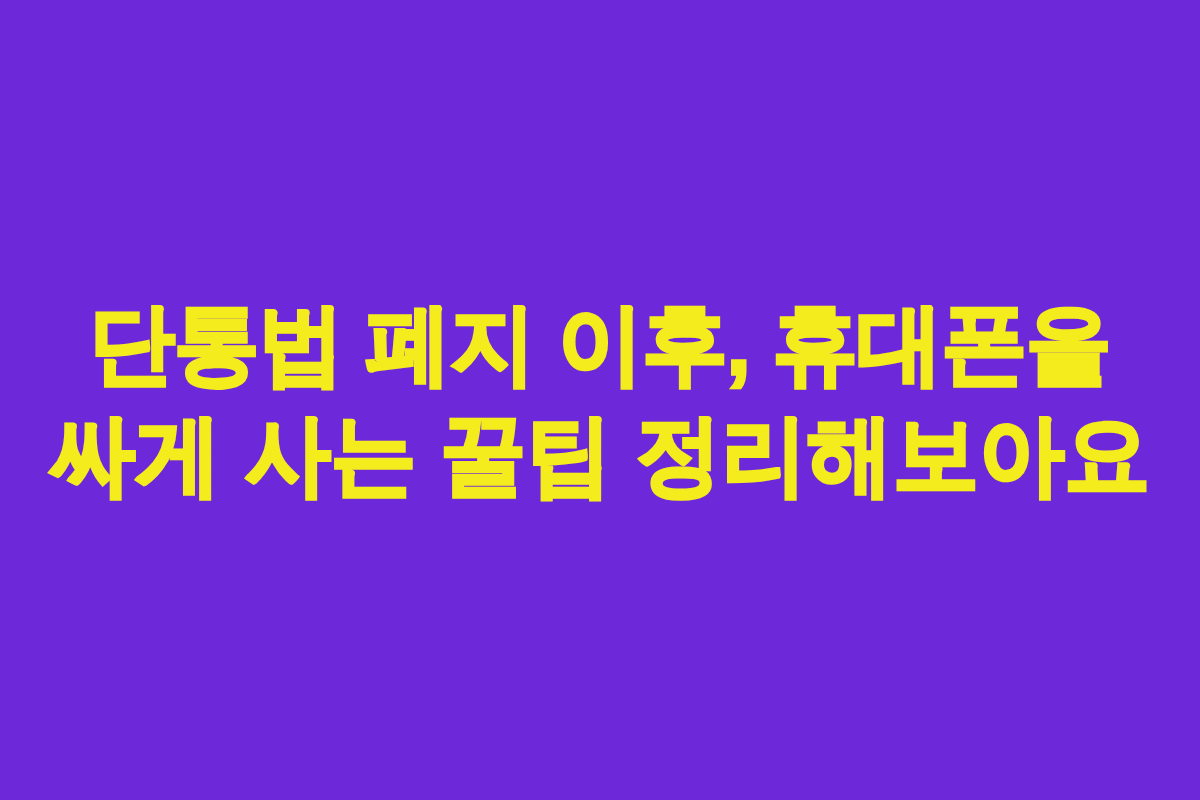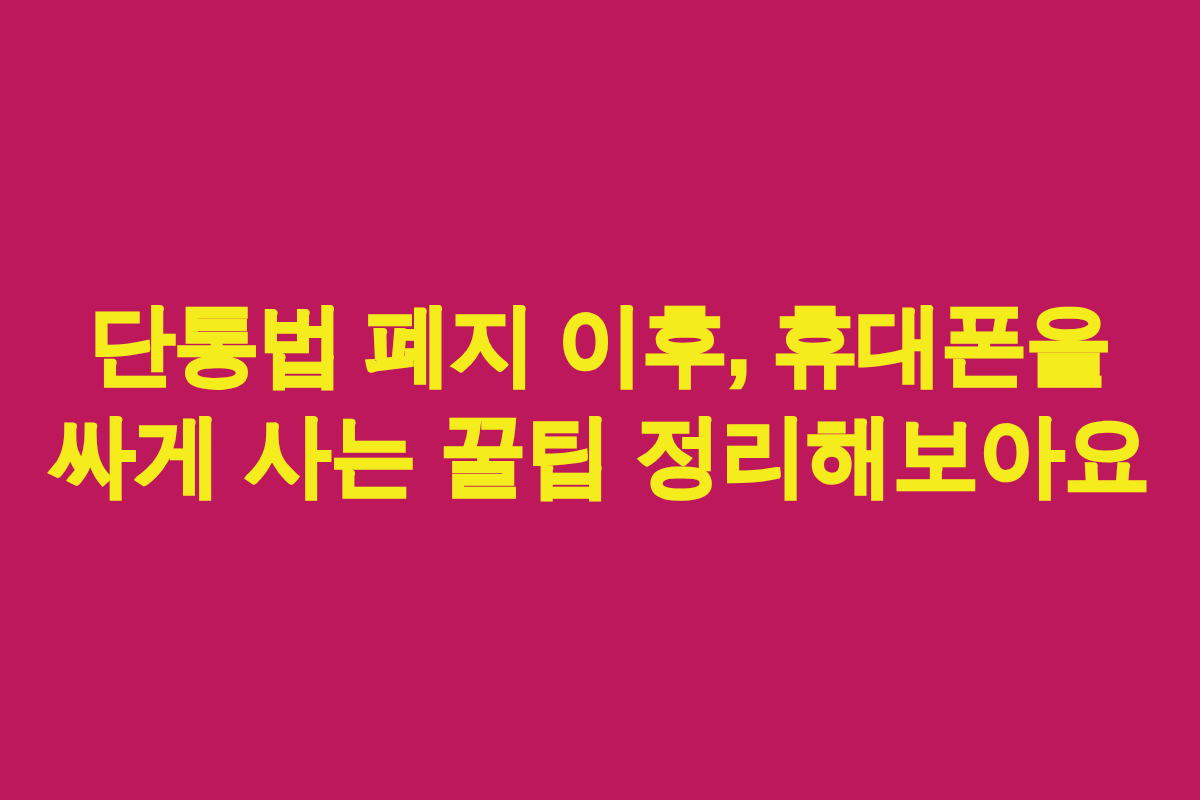--- a/index.html
+++ b/index.html
@@ -51,21 +51,21 @@
   }
 
   
   #headline-line-2 {
     letter-spacing: 0.004em;
   }
 </style>
 </head>
 <body>
 
-<div id="banner-card" style="background: #be185d; align-items: center;">
+<div id="banner-card" style="background: #6d28d9; align-items: center;">
 
   <div id="headline" style="color: rgb(245, 236, 29); -webkit-text-stroke-color: rgb(245, 236, 29);">
 
     <span class="headline-line" id="headline-line-1">단통법 폐지 이후, 휴대폰을</span>
 
     <span class="headline-line" id="headline-line-2">싸게 사는 꿀팁 정리해보아요</span>
 
   </div>
 
 </div>

